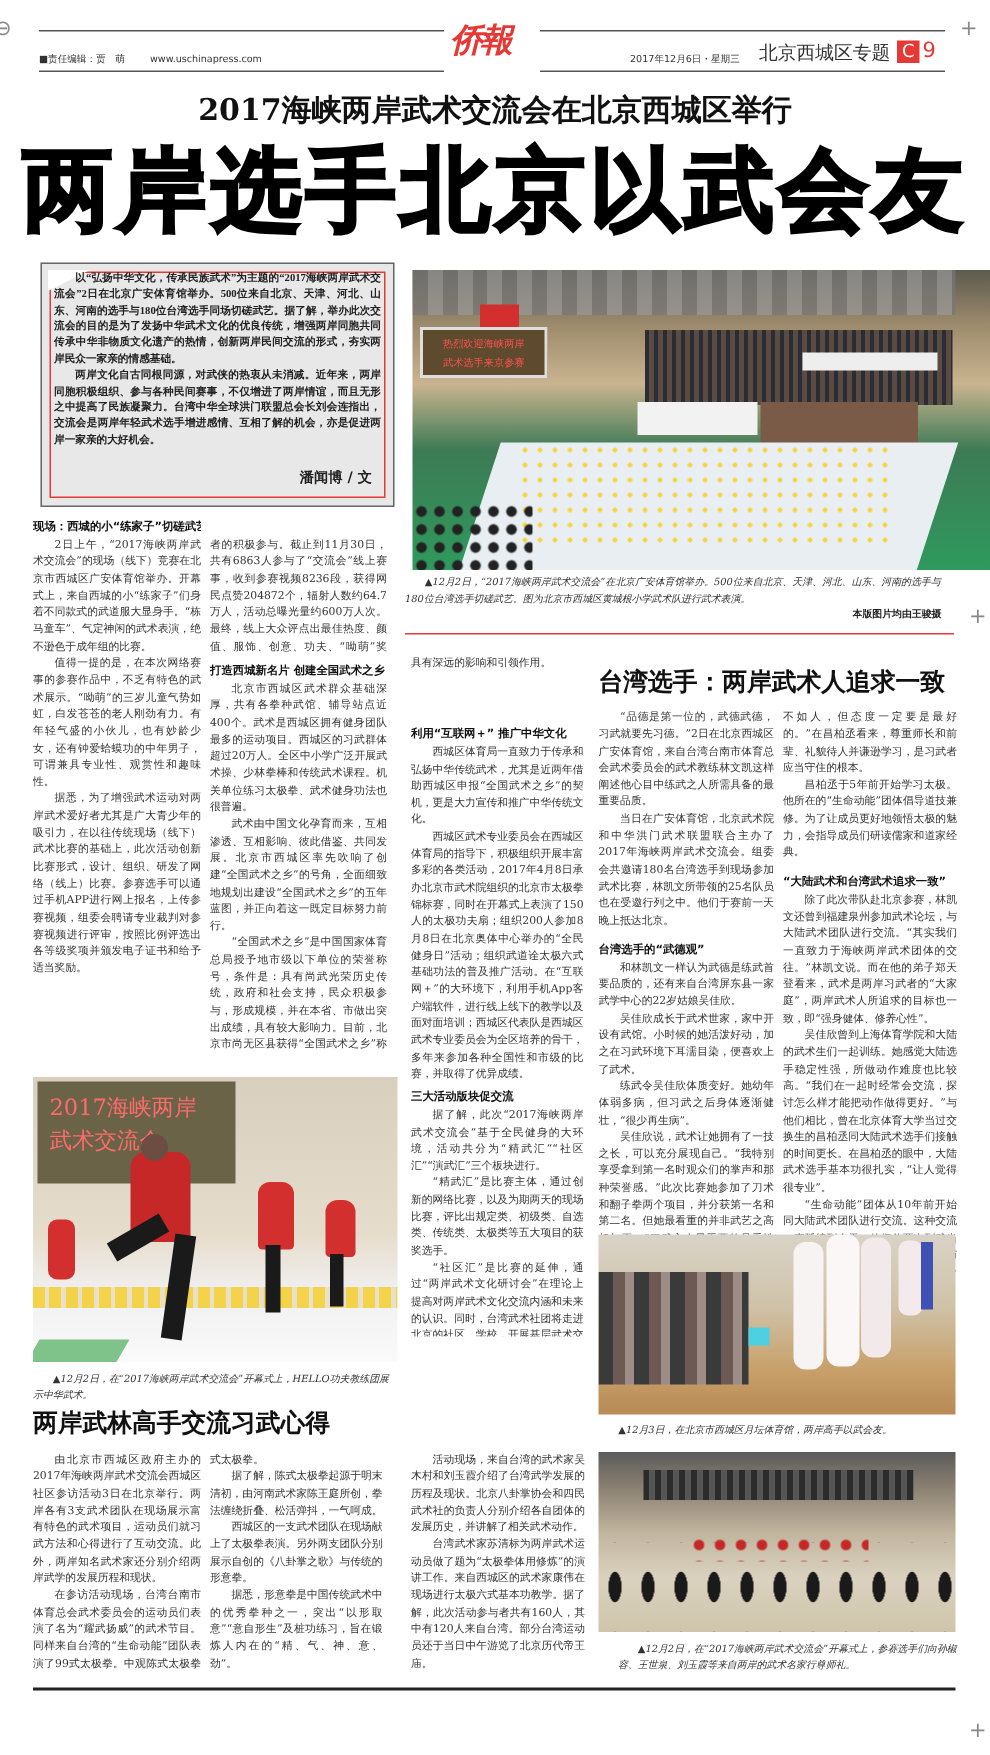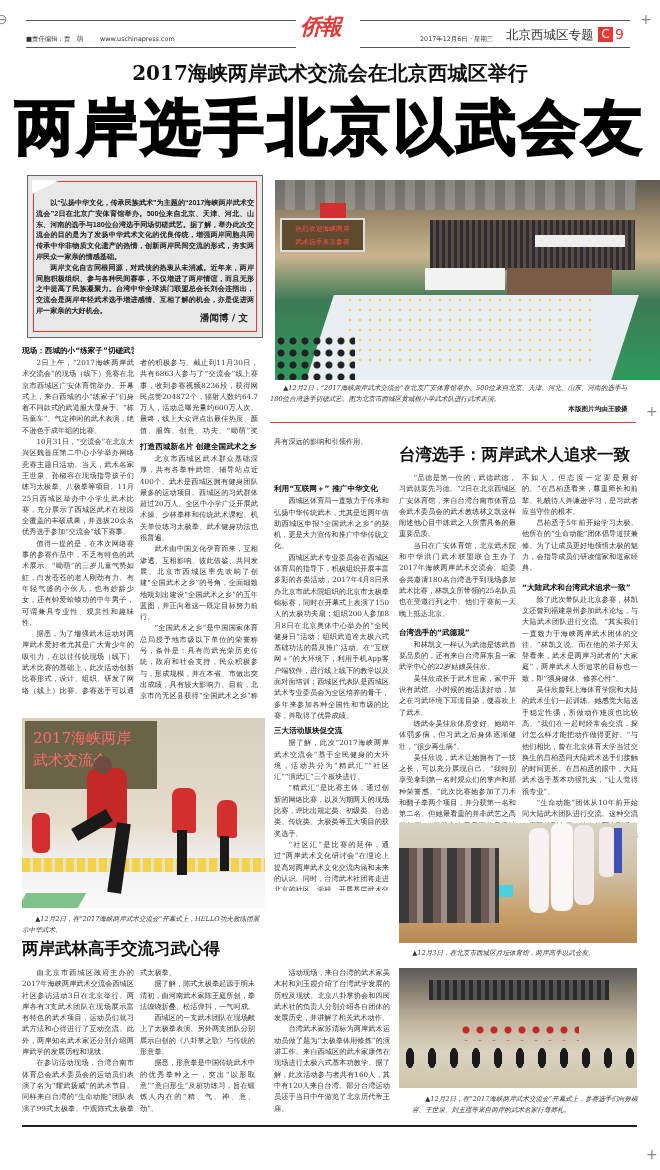--- a/index.html
+++ b/index.html
@@ -39,21 +39,21 @@
   <div class="abs sans" style="left:598px;top:27px;width:15px;height:15px;background:#e53935;color:#fff;font-size:12px;line-height:15px;text-align:center">C</div>
   <div class="abs sans" style="left:615px;top:26px;font-size:14px;color:#e53935">9</div>
 </div>
 
 <div class="abs serif" style="left:0;width:660px;top:60px;text-align:center;font-size:20px;font-weight:bold;color:#111">2017海峡两岸武术交流会在北京西城区举行</div>
 <div class="abs sans" style="left:0;width:660px;top:92px;text-align:center;font-size:60px;font-weight:900;color:#000;letter-spacing:3px;line-height:70px;-webkit-text-stroke:2px #000">两岸选手北京以武会友</div>
 
 <div class="abs" style="left:27px;top:175px;width:236px;height:163px;background:#e8e8e8;border:1px solid #666">
   <div class="abs" style="left:5px;top:5px;right:5px;bottom:5px;border:1px solid #e53935"></div>
   <div class="abs" style="left:4px;top:4px;width:0;height:0;border-top:14px solid #fff;border-right:28px solid transparent"></div>
-  <div class="abs" style="left:8px;top:22px;width:218px;font-family:Liberation Sans, sans-serif;font-size:7.1px;line-height:10.8px;text-align:justify;color:#222;font-weight:bold">
+  <div class="abs" style="left:8px;top:4px;width:218px;font-family:Liberation Serif, serif;font-size:7.1px;line-height:10.8px;text-align:justify;color:#222;font-weight:bold">
     <p style="text-indent:2em">以“弘扬中华文化，传承民族武术”为主题的“2017海峡两岸武术交流会”2日在北京广安体育馆举办。500位来自北京、天津、河北、山东、河南的选手与180位台湾选手同场切磋武艺。据了解，举办此次交流会的目的是为了发扬中华武术文化的优良传统，增强两岸同胞共同传承中华非物质文化遗产的热情，创新两岸民间交流的形式，夯实两岸民众一家亲的情感基础。</p>
     <p style="text-indent:2em">两岸文化自古同根同源，对武侠的热衷从未消减。近年来，两岸同胞积极组织、参与各种民间赛事，不仅增进了两岸情谊，而且无形之中提高了民族凝聚力。台湾中华全球洪门联盟总会长刘会连指出，交流会是两岸年轻武术选手增进感情、互相了解的机会，亦是促进两岸一家亲的大好机会。</p>
   </div>
   <div class="abs sans" style="right:14px;bottom:12px;font-size:9.5px;font-weight:bold;color:#222">潘闻博 / 文</div>
 </div>
 
 <div class="photo" style="left:275px;top:180px;width:409px;height:200px;background:linear-gradient(180deg,#5c5a4f 0%,#9c8a6c 18%,#c9b48f 38%,#3d7a55 60%,#2f9a5d 100%)">
   <div class="abs" style="left:0;top:0;width:362px;height:30px;background:repeating-linear-gradient(90deg,#777 0 10px,#999 10px 20px);opacity:.7"></div>
   <div class="abs" style="left:45px;top:23px;width:26px;height:18px;background:#d32f2f"></div>
   <div class="abs" style="left:5px;top:38px;width:85px;height:34px;background:#5e4a2c;border:2px solid #ddd">
@@ -68,21 +68,20 @@
   <div class="abs" style="left:70px;top:115px;width:250px;height:70px;background:radial-gradient(circle,#f6d33a 1.4px,transparent 1.6px);background-size:10px 10px"></div>
   <div class="abs" style="left:0;top:155px;width:80px;height:45px;background:radial-gradient(circle,#222 3px,transparent 4px);background-size:12px 12px"></div>
 </div>
 <div class="cap" style="left:270px;top:383px;width:366px;text-indent:2em">▲12月2日，“2017海峡两岸武术交流会”在北京广安体育馆举办。500位来自北京、天津、河北、山东、河南的选手与180位台湾选手切磋武艺。图为北京市西城区黄城根小学武术队进行武术表演。</div>
 <div class="abs sans" style="left:560px;top:405px;width:76px;text-align:center;font-size:6.6px;font-weight:bold;color:#222">本版图片均由王骏摄</div>
 <div class="rule" style="left:270px;top:422px;width:366px;height:1px;background:#e53935"></div>
 
 <div class="col" style="left:22px;top:345px;width:112px;height:353px">
   <h4 style="margin-top:0;width:240px;white-space:nowrap">现场：西城的小“练家子”切磋武艺</h4>
   <p>2日上午，“2017海峡两岸武术交流会”的现场（线下）竞赛在北京市西城区广安体育馆举办。开幕式上，来自西城的小“练家子”们身着不同款式的武道服大显身手。“栋马童车”、气定神闲的武术表演，绝不逊色于成年组的比赛。</p>
-  <p>10月31日，“交流会”在北京大兴区魏善庄第二中心小学举办网络竞赛主题日活动。当天，武术名家王世泉、孙椒容在现场指导孩子们练习太极拳、八极拳等项目。11月25日西城区举办中小学生武术比赛，充分展示了西城区武术在校园全覆盖的丰硕成果，并选拔20余名优秀选手参加“交流会”线下赛事。</p>
   <p>值得一提的是，在本次网络赛事的参赛作品中，不乏有特色的武术展示。“呦萌”的三岁儿童气势如虹，白发苍苍的老人刚劲有力。有年轻气盛的小伙儿，也有妙龄少女，还有钟爱蛤蟆功的中年男子，可谓兼具专业性、观赏性和趣味性。</p>
   <p>据悉，为了增强武术运动对两岸武术爱好者尤其是广大青少年的吸引力，在以往传统现场（线下）武术比赛的基础上，此次活动创新比赛形式，设计、组织、研发了网络（线上）比赛。参赛选手可以通过手机APP进行网上报名，上传参赛视频，组委会聘请专业裁判对参赛视频进行评审，按照比例评选出各等级奖项并颁发电子证书和给予适当奖励。</p>
 
 </div>
 
 <div class="col" style="left:140px;top:357px;width:118px;height:345px">
   <p class="noind" style="height:80px;overflow:hidden;color:#333">者的积极参与。截止到11月30日，共有6863人参与了“交流会”线上赛事，收到参赛视频8236段，获得网民点赞204872个，辐射人数约64.7万人，活动总曝光量约600万人次。最终，线上大众评点出最佳热度、颜值、服饰、创意、功夫、“呦萌”奖600个，专业裁判评出优秀奖项2470个。</p>
   <h4 style="white-space:nowrap">打造西城新名片 创建全国武术之乡</h4>
   <p>北京市西城区武术群众基础深厚，共有各拳种武馆、辅导站点近400个。武术是西城区拥有健身团队最多的运动项目。西城区的习武群体超过20万人。全区中小学广泛开展武术操、少林拳棒和传统武术课程。机关单位练习太极拳、武术健身功法也很普遍。</p>
   <p>武术由中国文化孕育而来，互相渗透、互相影响、彼此借鉴、共同发展。北京市西城区率先吹响了创建“全国武术之乡”的号角，全面细致地规划出建设“全国武术之乡”的五年蓝图，并正向着这一既定目标努力前行。</p>

